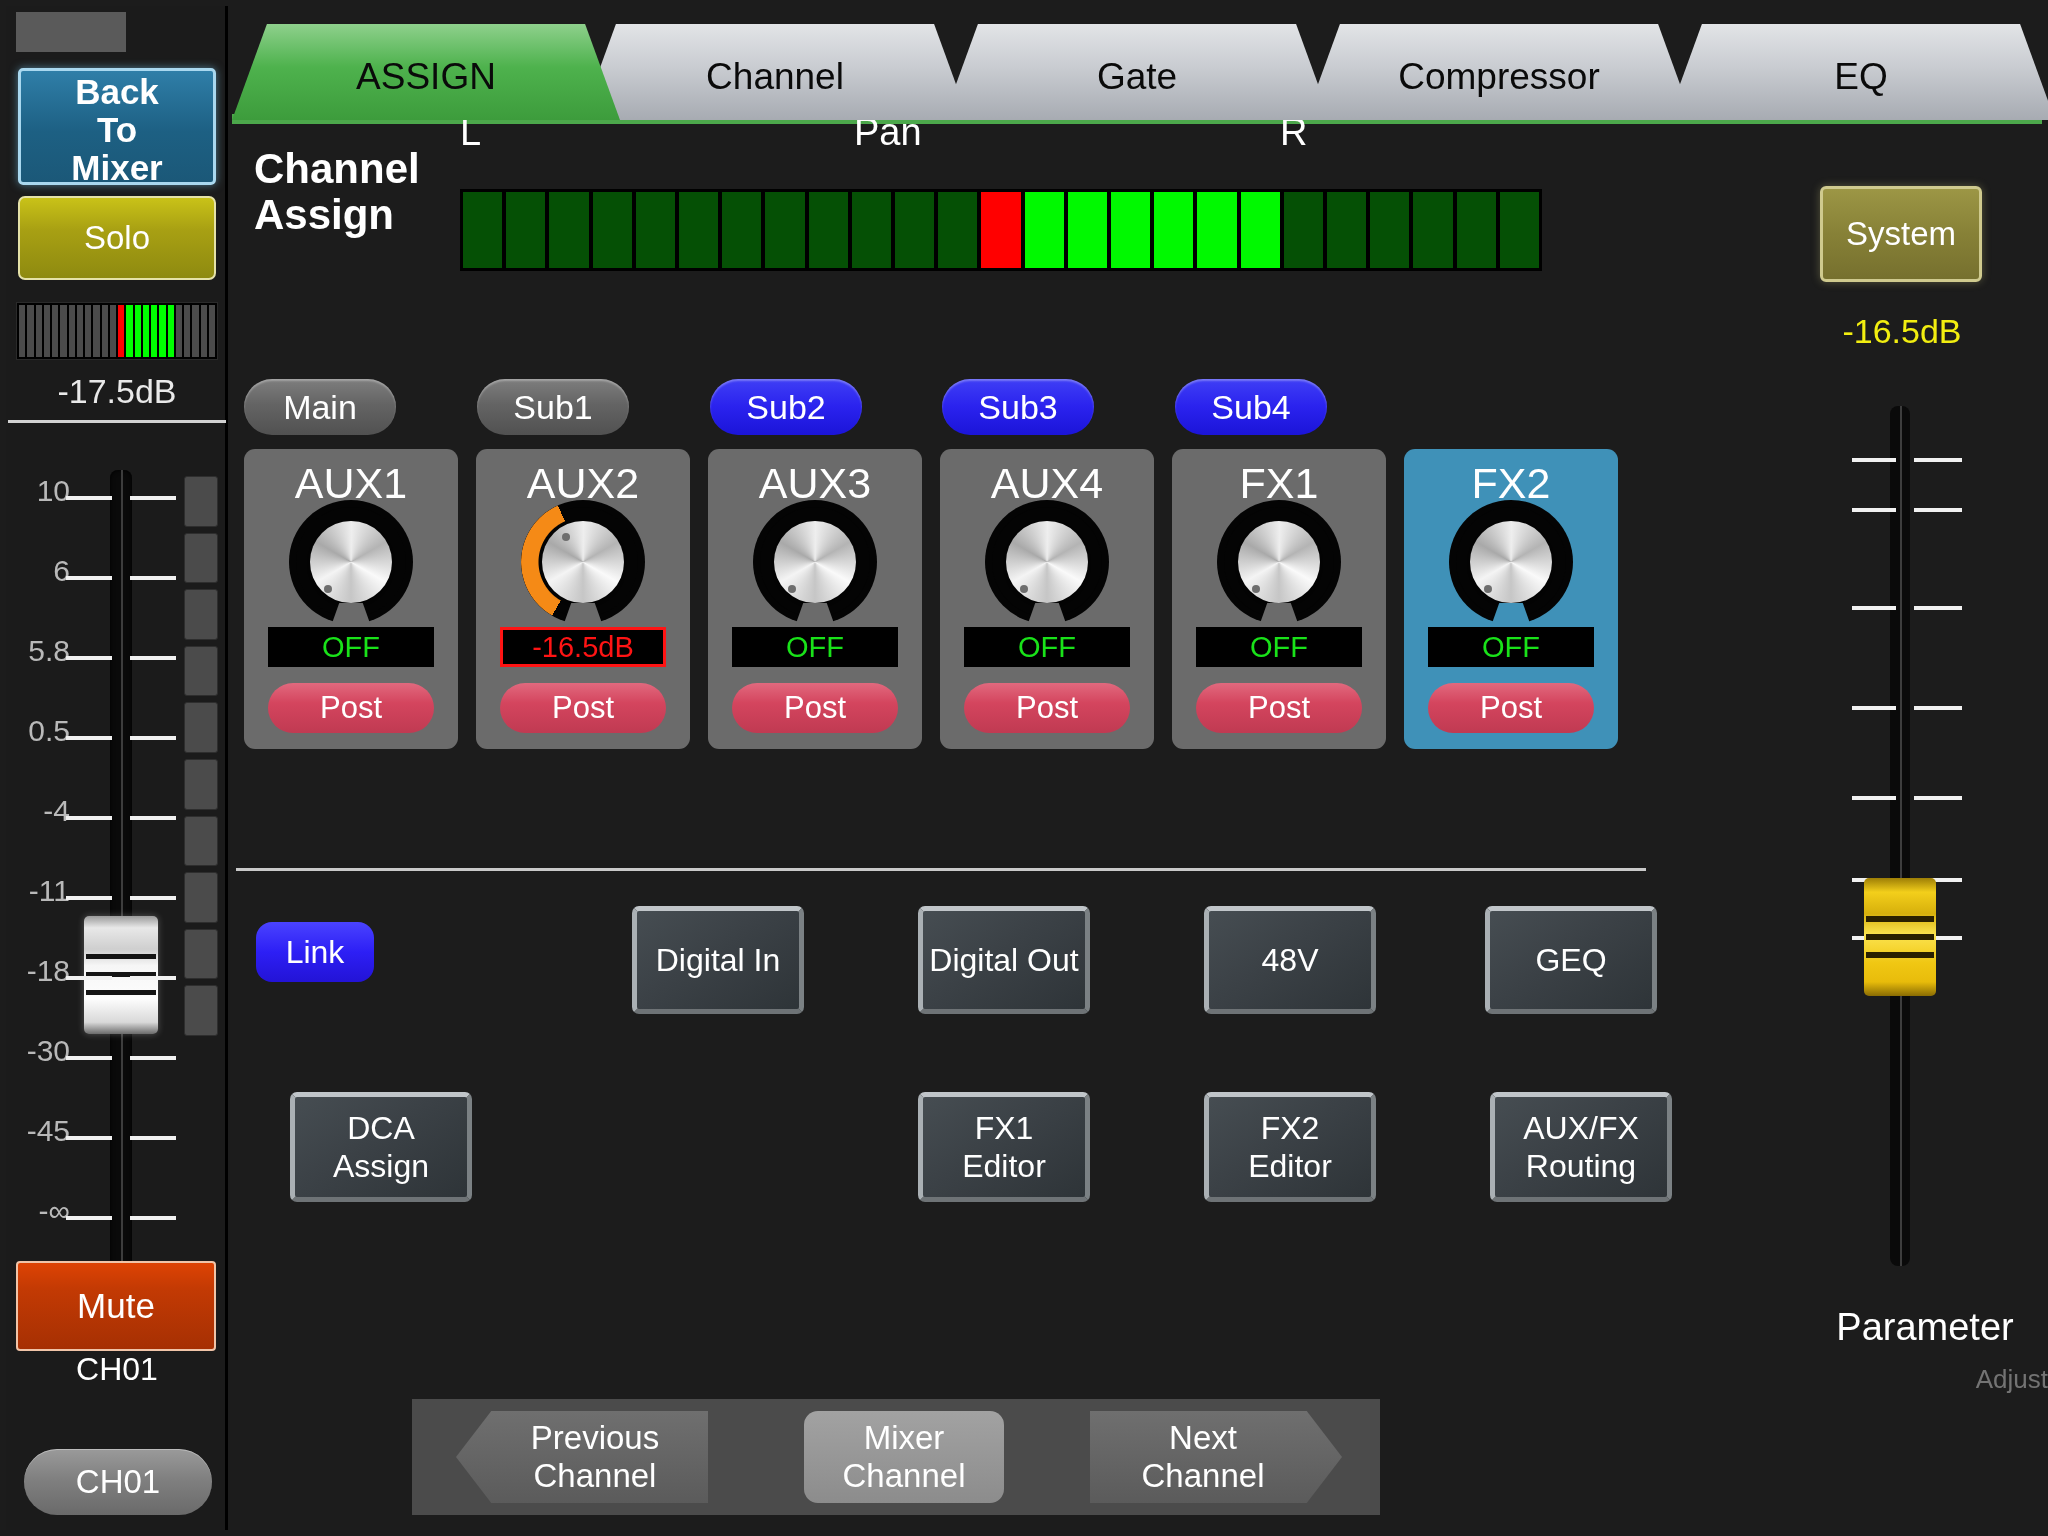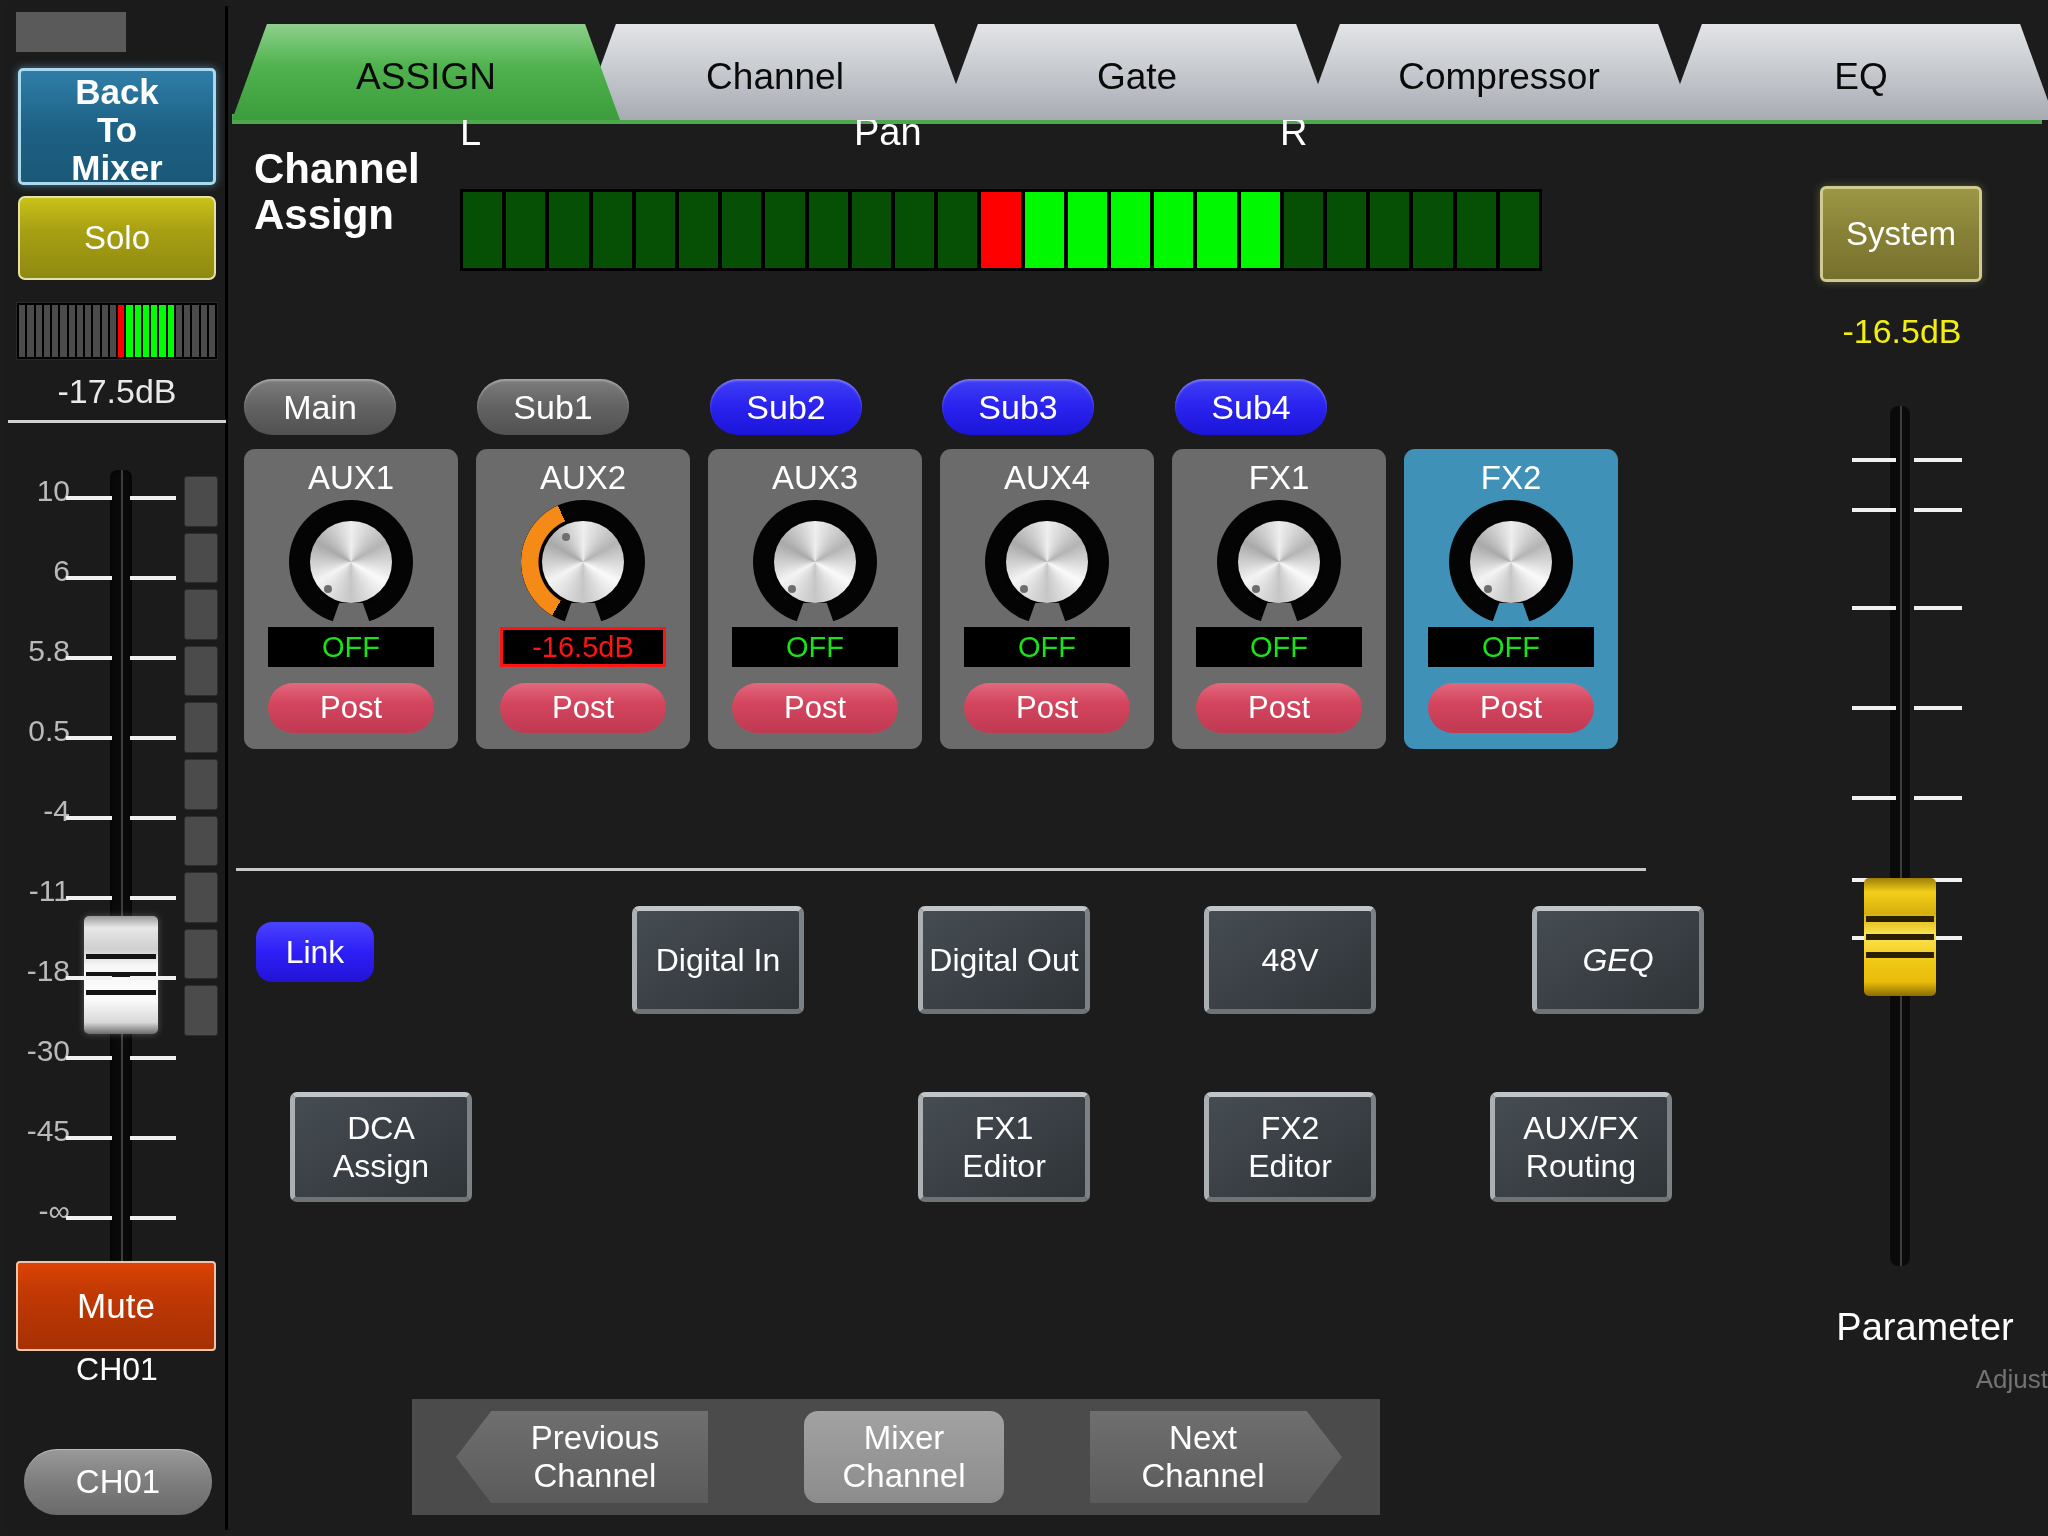--- a/index.html
+++ b/index.html
@@ -200,21 +200,21 @@
   
   .aux {
     position: absolute; top: 443px;
     width: 214px; height: 300px;
     background: #6b6b6b;
     border-radius: 11px;
   }
   .aux.sel { background: #3f91b8; }
   .aux .ttl {
     position: absolute; top: 10px; left: 0; width: 100%;
-    text-align: center; color: #fff; font-size: 33px;
+    text-align: center; color: #fff; font-size: 43px;
   }
   .knob {
     position: absolute; left: 52px; top: 58px;
     width: 110px; height: 110px;
     border-radius: 50%;
     background: #040404;
     box-shadow: 0 0 0 7px #040404;
   }
   .knob .ring {
     position: absolute; left: -7px; top: -7px;
@@ -551,21 +551,21 @@
 
     <div class="sqbtn" style="left:400px;top:900px;width:172px;height:108px;">
       <span>Digital In</span>
     </div>
     <div class="sqbtn" style="left:686px;top:900px;width:172px;height:108px;">
       <span>Digital Out</span>
     </div>
     <div class="sqbtn" style="left:972px;top:900px;width:172px;height:108px;">
       <span>48V</span>
     </div>
-    <div class="sqbtn" style="left:1300px;top:900px;width:172px;height:108px;font-style:italic;">
+    <div class="sqbtn" style="left:1253px;top:900px;width:172px;height:108px;">
       <span>GEQ</span>
     </div>
 
     <div class="sqbtn" style="left:58px;top:1086px;width:182px;height:110px;flex-direction:column;">
       <span>DCA</span>
       <span>Assign</span>
     </div>
     <div class="sqbtn" style="left:686px;top:1086px;width:172px;height:110px;flex-direction:column;">
       <span>FX1</span>
       <span>Editor</span>

